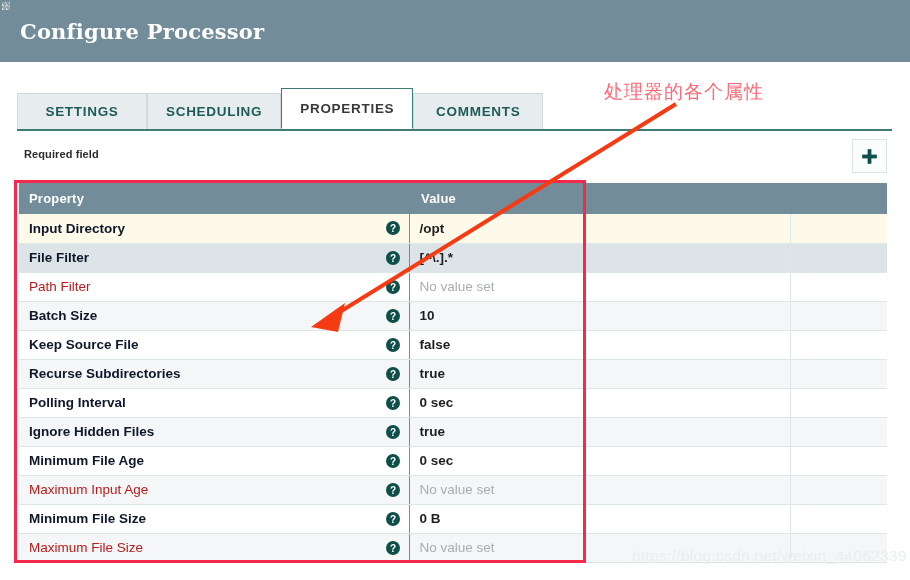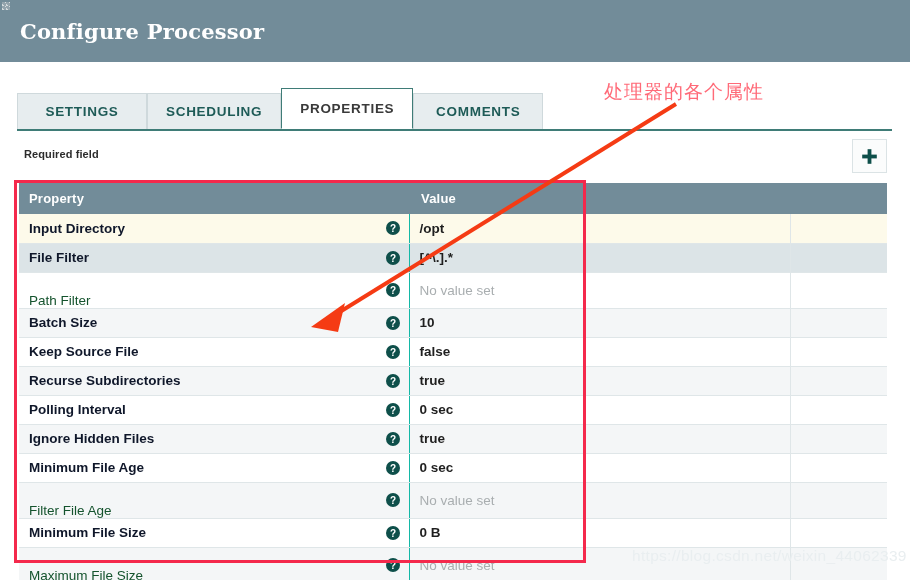--- a/index.html
+++ b/index.html
@@ -118,21 +118,21 @@
   td.c-x{ padding:0; border-left:1px solid #dfe6e8; }
 
   tr.r-alt td{ background:#f4f6f7; }
   tr.r-plain td{ background:#ffffff; }
   tr.r-sel td{ background:#fdfaea; }
   tr.r-hl td{ background:#dce4e7; }
 
   .pname{ display:flex; align-items:center; justify-content:space-between; padding-right:9px; }
   .pname .txt{ overflow:hidden; text-overflow:ellipsis; white-space:nowrap; }
   .req .txt{ font-weight:bold; color:#0f172a; }
-  .opt .txt{ font-weight:normal; color:#14532d;margin-top:20px; }
+  .opt .txt{ font-weight:normal; color:#b91c1c; }
   .val-set{ font-weight:bold; color:#1f1f1f; }
   .val-unset{ font-weight:normal; color:#a9aeb0; }
 
   .help{ flex:0 0 auto; line-height:0; }
 
   
   .redbox{
     position:absolute; left:14px; top:180px;
     width:572px; height:383px;
     border:3px solid #f4294c;
@@ -328,21 +328,21 @@
                     <text x="7" y="10.6" font-size="10" font-weight="bold" text-anchor="middle" fill="#ffffff" font-family="Liberation Sans, sans-serif">?</text>
                   </svg></span>
               </div>
             </td>
             <td class="c-val"><span class="val-set">0 sec</span></td>
             <td class="c-x"></td>
           </tr>
           <tr class="r-alt">
             <td class="c-prop">
               <div class="pname opt">
-                <span class="txt">Filter File Age</span>
+                <span class="txt">Maximum Input Age</span>
                 <span class="help"><svg width="14" height="14" viewBox="0 0 14 14">
                     <circle cx="7" cy="7" r="7" fill="#0e4f4a"></circle>
                     <text x="7" y="10.6" font-size="10" font-weight="bold" text-anchor="middle" fill="#ffffff" font-family="Liberation Sans, sans-serif">?</text>
                   </svg></span>
               </div>
             </td>
             <td class="c-val"><span class="val-unset">No value set</span></td>
             <td class="c-x"></td>
           </tr>
           <tr class="r-plain">

